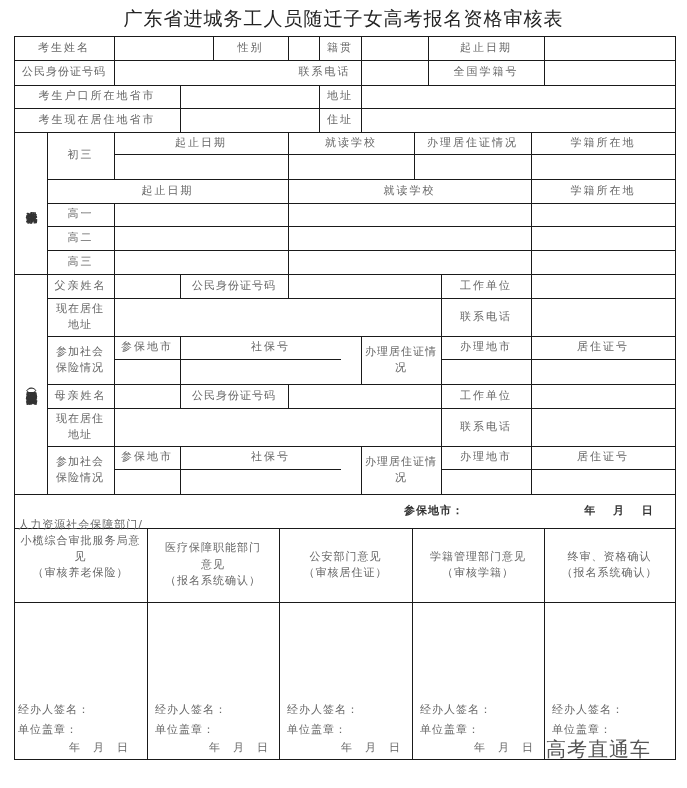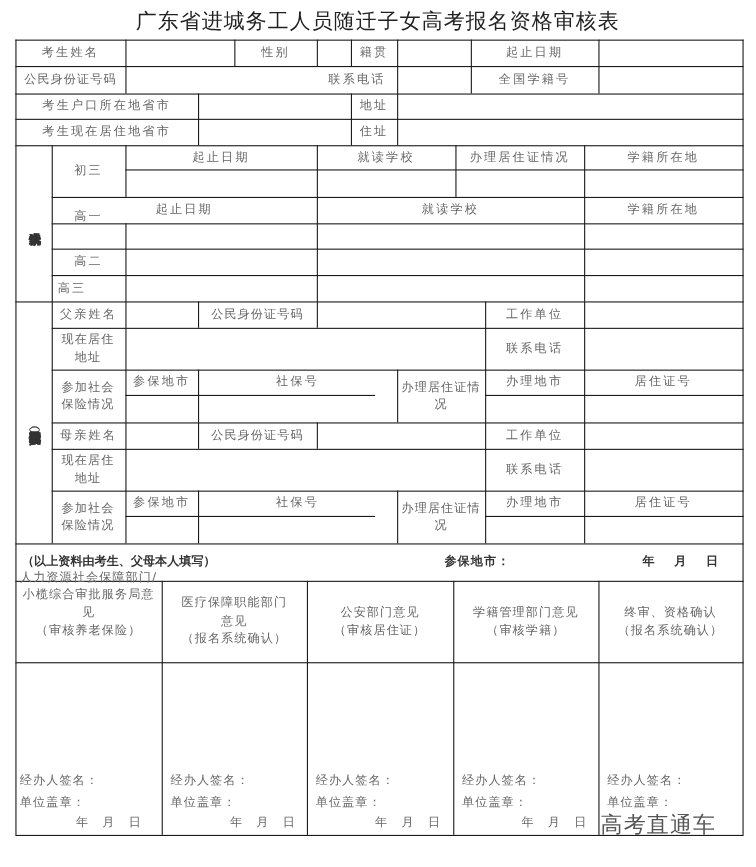--- a/index.html
+++ b/index.html
@@ -110,31 +110,31 @@
   <div class="cell" style="left:517px;top:96px;width:144px;height:22px;">学籍所在地</div>
   <div class="input-area" style="left:101px;top:119px;width:173px;height:24px;"></div>
   <div class="input-area" style="left:275px;top:119px;width:125px;height:24px;"></div>
   <div class="input-area" style="left:401px;top:119px;width:116px;height:24px;"></div>
   <div class="input-area" style="left:518px;top:119px;width:143px;height:24px;"></div>
 
   <div class="cell" style="left:33px;top:143px;width:241px;height:24px;">起止日期</div>
   <div class="cell" style="left:274px;top:143px;width:243px;height:24px;">就读学校</div>
   <div class="cell" style="left:517px;top:143px;width:144px;height:24px;">学籍所在地</div>
 
-  <div class="cell" style="left:33px;top:150px;width:67px;height:23px;">高一</div>
+  <div class="cell" style="left:33px;top:167px;width:67px;height:23px;">高一</div>
   <div class="input-area" style="left:101px;top:168px;width:173px;height:22px;"></div>
   <div class="input-area" style="left:275px;top:168px;width:242px;height:22px;"></div>
   <div class="input-area" style="left:518px;top:168px;width:143px;height:22px;"></div>
 
   <div class="cell" style="left:33px;top:190px;width:67px;height:24px;">高二</div>
   <div class="input-area" style="left:101px;top:191px;width:173px;height:23px;"></div>
   <div class="input-area" style="left:275px;top:191px;width:242px;height:23px;"></div>
   <div class="input-area" style="left:518px;top:191px;width:143px;height:23px;"></div>
 
-  <div class="cell" style="left:18px;top:214px;width:67px;height:24px;">高三</div>
+  <div class="cell" style="left:33px;top:214px;width:67px;height:24px;">高三</div>
   <div class="input-area" style="left:101px;top:215px;width:173px;height:23px;"></div>
   <div class="input-area" style="left:275px;top:215px;width:242px;height:23px;"></div>
   <div class="input-area" style="left:518px;top:215px;width:143px;height:23px;"></div>
 
   <div class="vlabel" style="left:0;top:238px;width:33px;height:220px;">父母情况（本省户口不填写）</div>
 
   <div class="line-h" style="left:33px;top:262px;width:629px;"></div>
   <div class="line-h" style="left:33px;top:300px;width:629px;"></div>
   <div class="line-h" style="left:100px;top:323px;width:227px;"></div>
   <div class="line-h" style="left:427px;top:323px;width:235px;"></div>
@@ -197,21 +197,20 @@
   <div class="cell" style="left:166px;top:410px;width:181px;height:23px;">社保号</div>
   <div class="cell" style="left:350px;top:410px;width:74px;height:48px;letter-spacing:1px;">办理居住证情况</div>
   <div class="cell" style="left:427px;top:410px;width:90px;height:23px;">办理地市</div>
   <div class="cell" style="left:517px;top:410px;width:144px;height:23px;">居住证号</div>
   <div class="input-area" style="left:101px;top:434px;width:65px;height:24px;"></div>
   <div class="input-area" style="left:167px;top:434px;width:180px;height:24px;"></div>
   <div class="input-area" style="left:428px;top:434px;width:89px;height:24px;"></div>
   <div class="input-area" style="left:518px;top:434px;width:143px;height:24px;"></div>
 
   <div class="line-h" style="left:0;top:492px;width:662px;"></div>
-  <div class="cell bold" style="left:6px;top:458px;width:240px;height:34px;justify-content:flex-start;font-size:11px;letter-spacing:0;">（以上资料由考生、父母本人填写）</div>
   <div class="cell bold" style="left:390px;top:458px;width:90px;height:34px;justify-content:flex-start;font-size:11px;">参保地市：</div>
   <div class="input-area" style="left:470px;top:460px;width:90px;height:30px;"></div>
   <div class="cell bold" style="left:560px;top:458px;width:90px;height:34px;font-size:11px;white-space:pre;">年　 月　 日</div>
 
   <div class="line-h" style="left:0;top:566px;width:662px;"></div>
   <div class="line-v" style="left:133px;top:492px;height:231px;"></div>
   <div class="line-v" style="left:265px;top:492px;height:231px;"></div>
   <div class="line-v" style="left:398px;top:492px;height:231px;"></div>
   <div class="line-v" style="left:530px;top:492px;height:231px;"></div>
 

